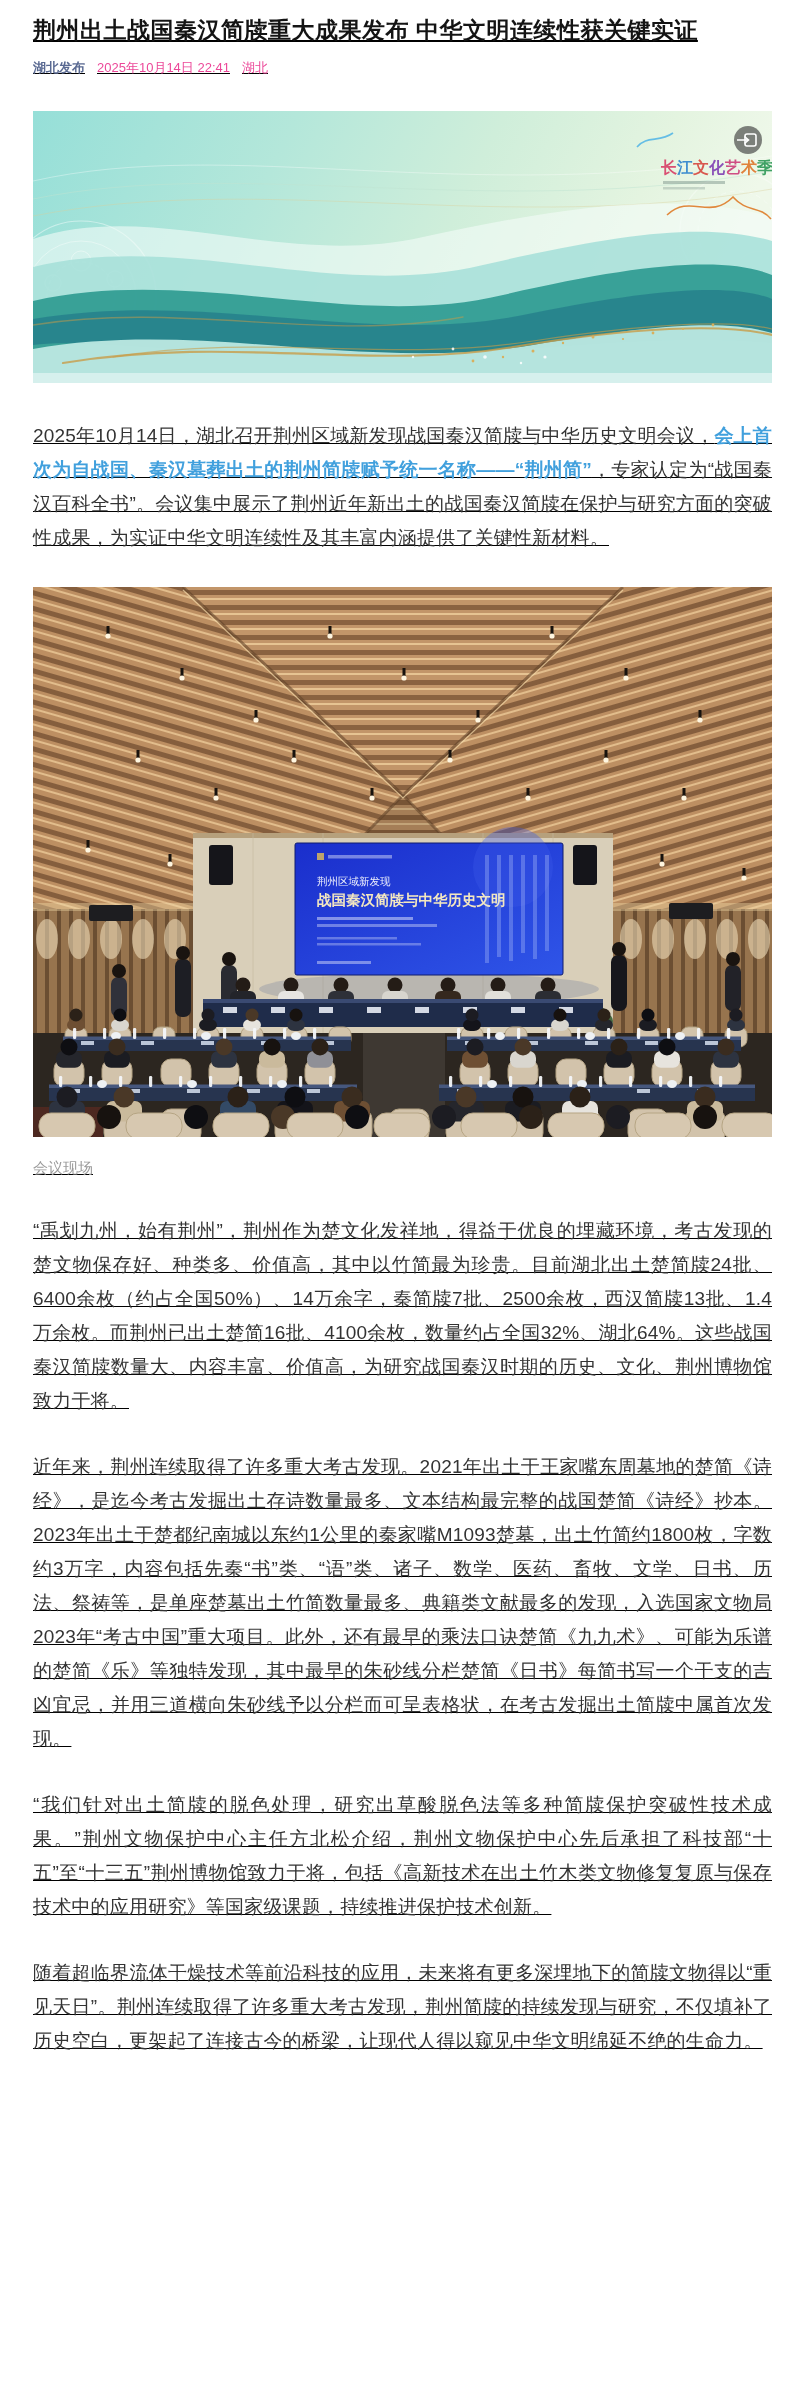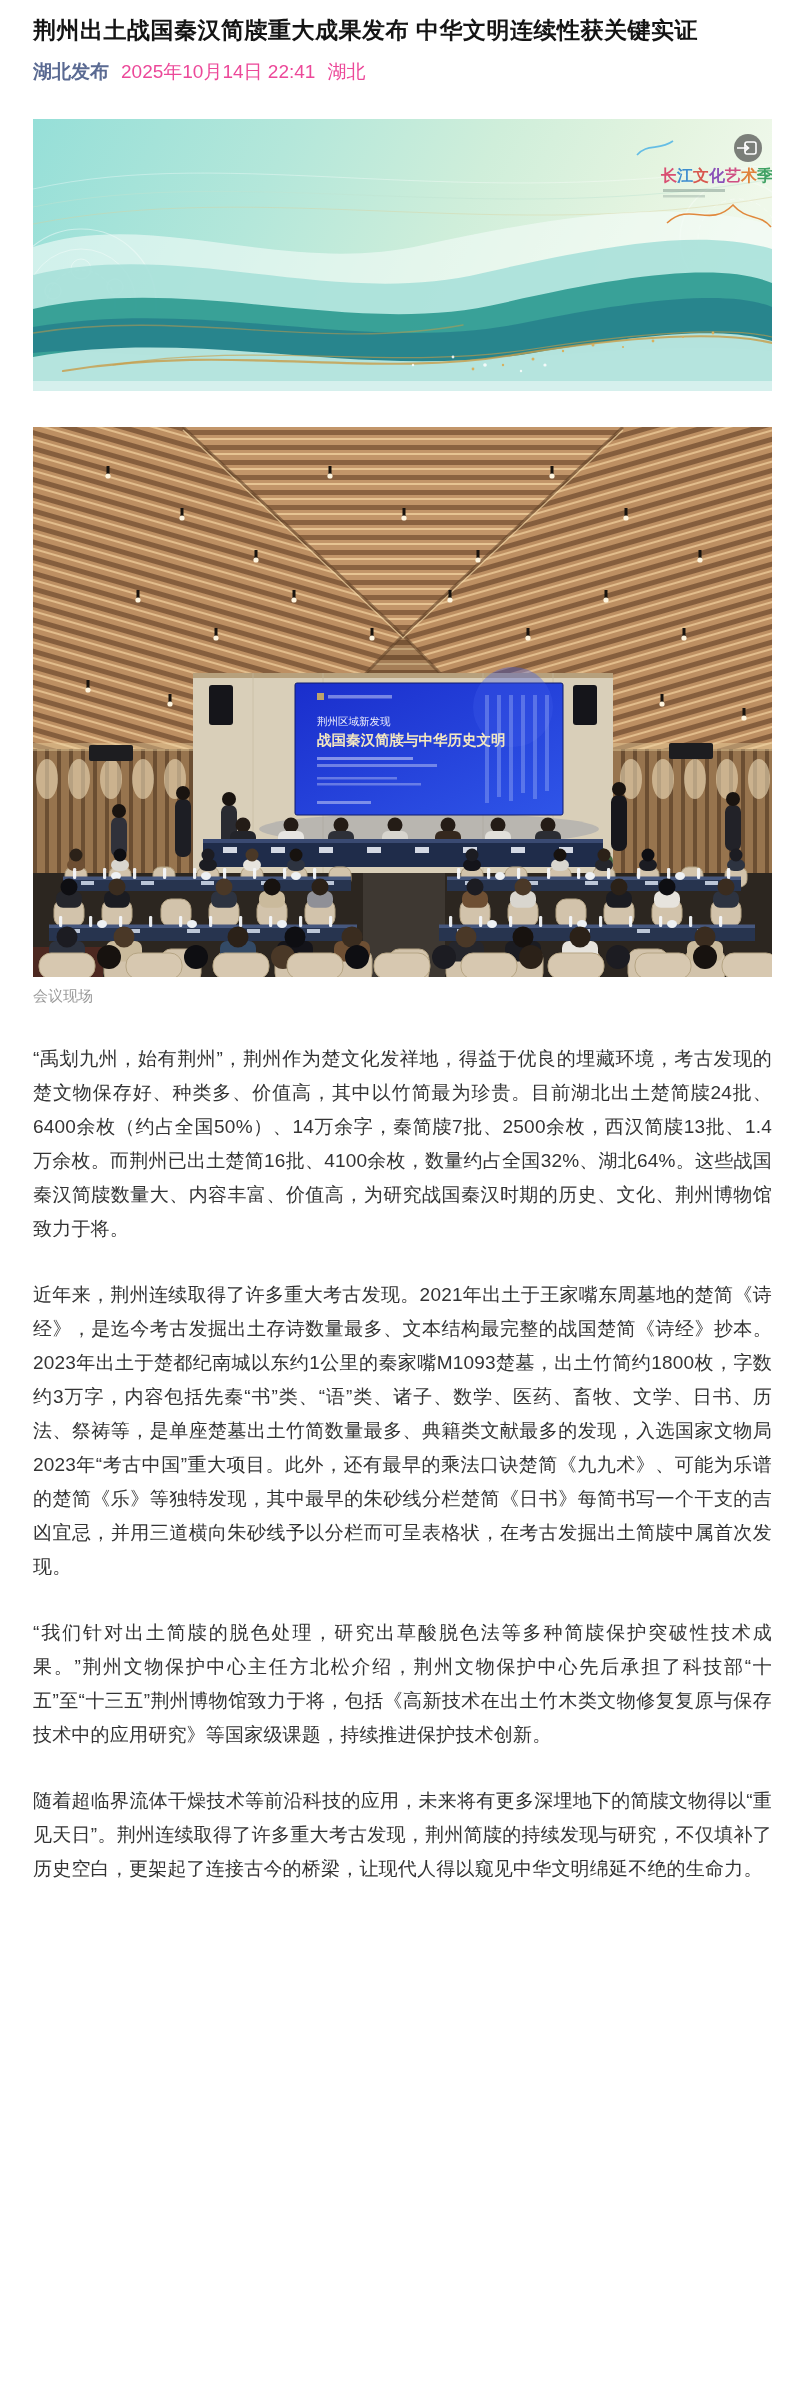--- a/index.html
+++ b/index.html
@@ -1,27 +1,27 @@
 <!DOCTYPE html>
 <html><head>
 <meta charset="utf-8">
 <style>
   html,body{margin:0;padding:0;background:#ffffff;}
   body{width:805px;font-family:"Liberation Sans","DejaVu Sans",sans-serif;}
-  .page{width:805px;box-sizing:border-box;padding:14px 33px 28px;background:#fff;}
+  .page{width:805px;box-sizing:border-box;padding:14px 33px 28px;background:#fff;text-decoration:underline;}
   .title{font-size:23px;line-height:1.4;color:#141414;font-weight:700;margin:0 0 13px;letter-spacing:.5px;}
-  .byline{display:flex;align-items:flex-end;gap:12px;font-size:19px;margin:0 0 34px;}
+  .byline{display:flex;align-items:flex-end;gap:12px;font-size:13px;margin:0 0 34px;}
   .src{color:#5a6a92;font-weight:600;cursor:pointer;}
   .meta{color:#ec4899;}
   .banner-svg{display:block;margin:0 0 36px;}
   .para{font-size:19px;line-height:34px;color:#333;text-align:justify;margin:0 0 32px;letter-spacing:.2px;}
   .hl{color:#41a0dd;font-weight:700;}
   figure{margin:0 0 36px;}
   .photo-svg{display:block;}
-  figcaption{font-size:15px;color:#9b9b9b;margin-top:10px;}
+  figcaption{font-size:15px;color:#9b9b9b;margin-top:22px;}
 </style>
 </head>
 <body>
 
 <div class="page">
 
   <h1 class="title">荆州出土战国秦汉简牍重大成果发布 中华文明连续性获关键实证</h1>
 
   <div class="byline">
     <span class="src">湖北发布</span>
@@ -96,20 +96,21 @@
       <rect x="30" y="56" width="42" height="2.5" fill="#7d958c" opacity=".35"></rect>
       <path d="M34,84 C58,62 76,90 100,66 C114,82 126,74 138,88" stroke="#e0883c" stroke-width="1.6" fill="none"></path>
     </g>
     <g>
       <circle cx="715" cy="29" r="14" fill="#3f3f3f" opacity=".65"></circle>
       <rect x="712" y="23" width="11" height="12" rx="2" stroke="#ffffff" stroke-width="1.6" fill="none"></rect>
       <path d="M704,29 L715,29 M711.5,25.5 L715.5,29 L711.5,32.5" stroke="#ffffff" stroke-width="1.6" fill="none"></path>
     </g>
   </svg>
 
+  <p class="para"><span>2025年10月14日，湖北召开荆州区域新发现战国秦汉简牍与中华历史文明会议，</span><span class="hl">会上首次为自战国、秦汉墓葬出土的荆州简牍赋予统一名称——“荆州简”</span><span>，专家认定为“战国秦汉百科全书”。会议集中展示了荆州近年新出土的战国秦汉简牍在保护与研究方面的突破性成果，为实证中华文明连续性及其丰富内涵提供了关键性新材料。</span></p>
 
   <figure>
 
     <svg id="photo-svg" class="photo-svg" width="739" height="550" viewBox="0 0 739 550">
       <defs>
         <pattern id="wh" width="24" height="15" patternUnits="userSpaceOnUse">
           <rect width="24" height="15" fill="#c29569"></rect>
             <rect y="3" width="24" height="5" fill="#8a6240"></rect>
             <rect y="11" width="24" height="2" fill="#e6c392"></rect>
         </pattern>

